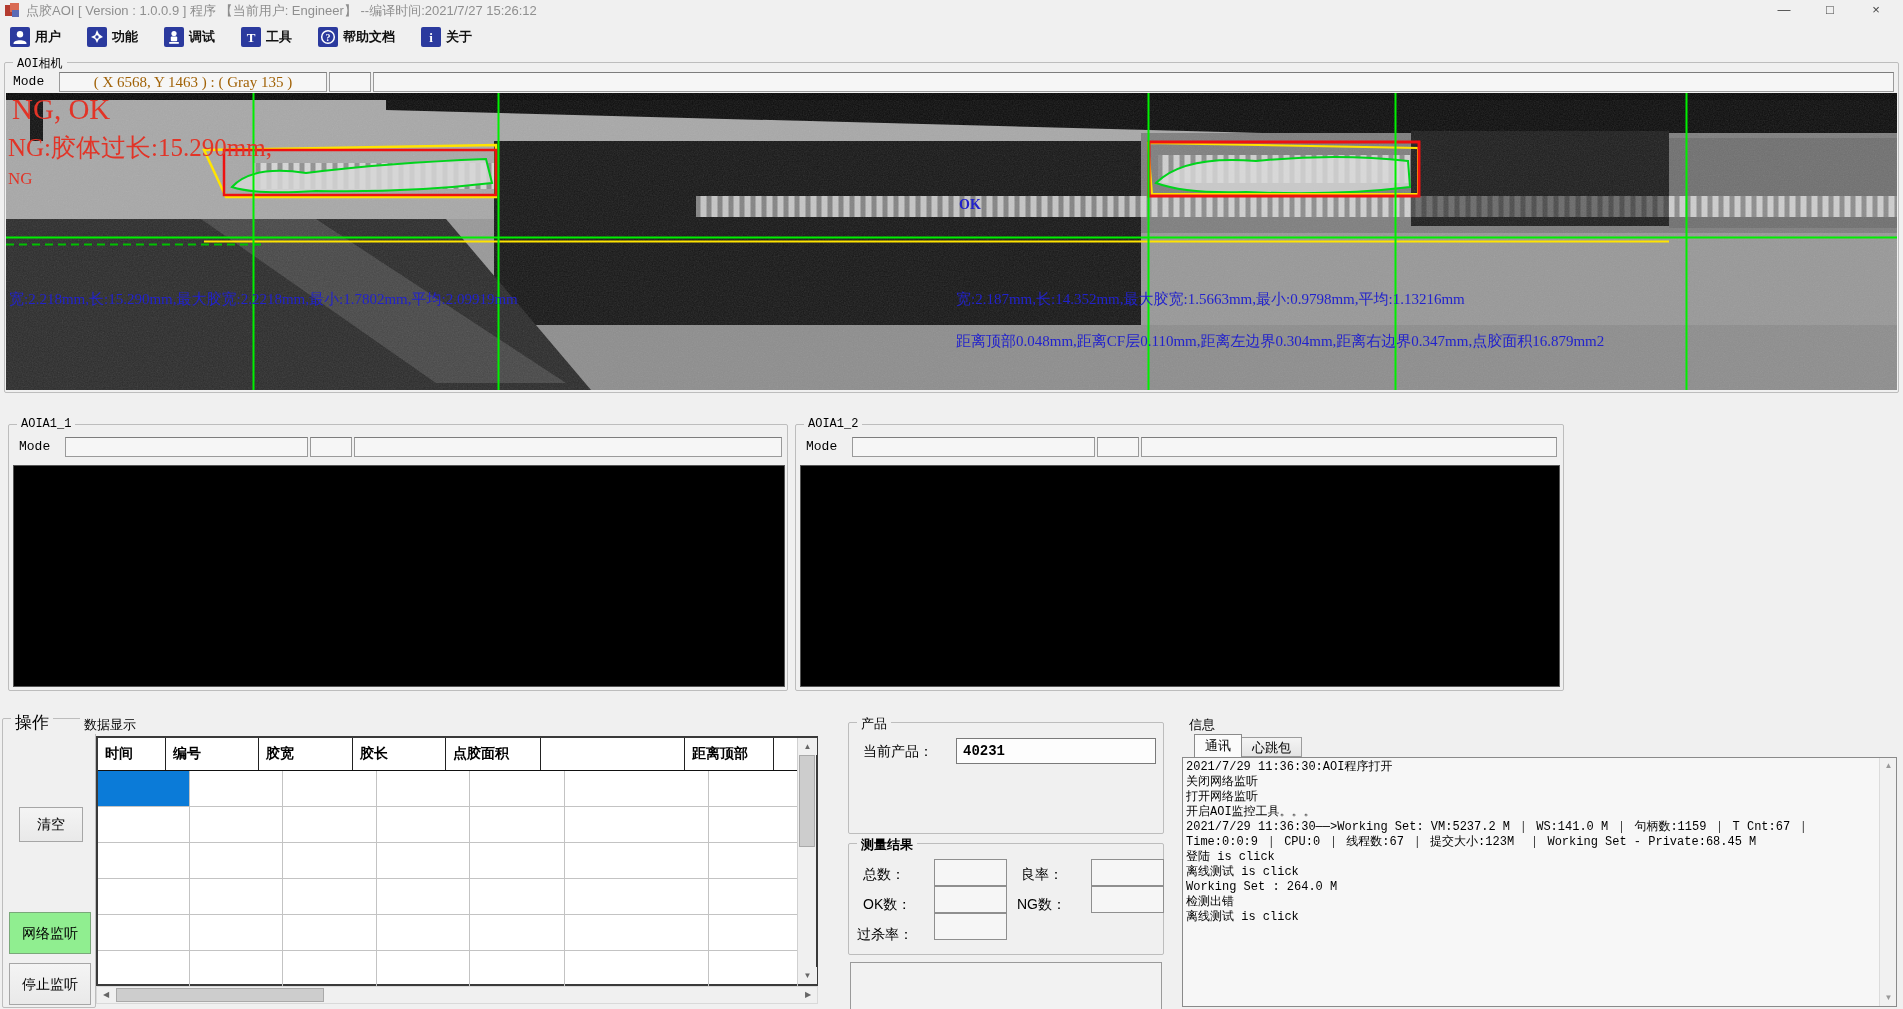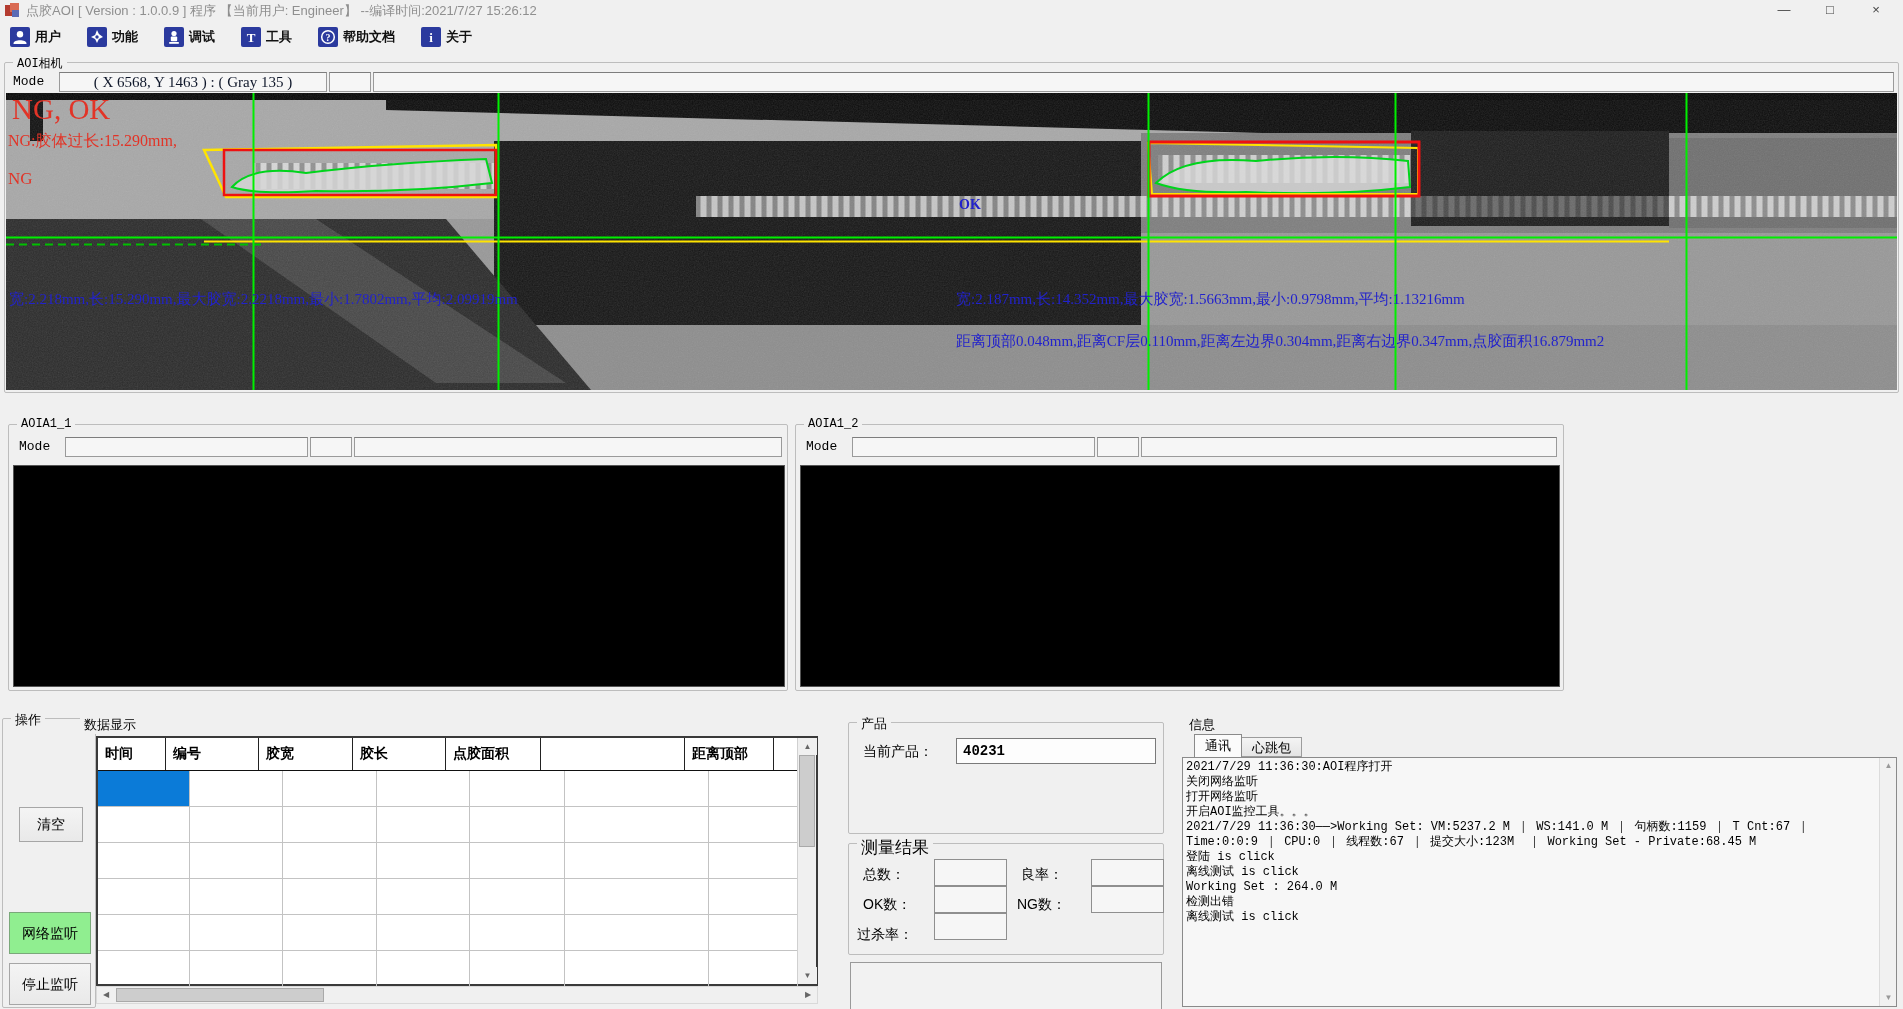--- a/index.html
+++ b/index.html
@@ -26,32 +26,32 @@
   .gb-label { position:absolute; top:-8px; left:8px; background:#f0f0f0; padding:0 4px; font-size:12px;
     font-family:"Liberation Mono","DejaVu Sans Mono",monospace; color:#000; white-space:nowrap; }
 
   
   .mode-row { position:absolute; height:22px; }
   .mode-btn { position:absolute; top:0; width:46px; height:20px; font-family:"Liberation Mono",monospace;
     font-size:13px; line-height:20px; padding-left:4px; color:#000; cursor:default; }
   .mode-btn .arr { font-size:9px; color:#333; }
   .field { position:absolute; top:0; height:20px; background:#f6f6f6; border:1px solid #9a9a9a;
     border-top-color:#7d7d7d; }
-  .coord-field { text-align:center; font-family:"Liberation Serif",serif; font-size:15px; line-height:18px; color:#0f172a; }
+  .coord-field { text-align:center; font-family:"Liberation Serif",serif; font-size:15px; line-height:18px; color:#a16207; }
 
   
   #camera-group { left:4px; top:62px; width:1895px; height:331px; }
   #camera-mode-row { left:4px; top:9px; width:1885px; }
   #camera-image { position:absolute; left:1px; top:30px; width:1891px; height:297px; background:#000; overflow:hidden; }
   #camera-image svg { position:absolute; left:0; top:0; width:100%; height:100%; }
   .ov { position:absolute; white-space:nowrap; font-family:"Liberation Serif",serif; }
   .ov-red { color:#e23427; }
   .ov-blue { color:#2222cc; font-size:15px; }
   #ov-result { left:6px; top:0px; font-size:29px; }
-  #ov-reason { left:2px; top:38px; font-size:16px; }
+  #ov-reason { left:2px; top:38px; font-size:25px; }
   #ov-ng { left:2px; top:76px; font-size:17px; }
   #ov-ok { left:953px; top:104px; font-size:14px; font-weight:bold; }
   #ov-l1 { left:3px; top:197px; } #ov-l2 { left:3px; top:239px; }
   #ov-r1 { left:950px; top:197px; } #ov-r2 { left:950px; top:239px; }
 
   
   #tabs-row { position:absolute; left:5px; top:398px; height:23px; display:flex; align-items:flex-end; }
   .tab { height:20px; padding:0 10px; line-height:19px; font-family:"Liberation Mono","DejaVu Sans Mono",monospace;
     font-size:13px; background:linear-gradient(#f4f4f4,#e2e2e2); border:1px solid #9c9c9c; border-left:none; cursor:default; }
   .tab:first-child { border-left:1px solid #9c9c9c; }
@@ -277,21 +277,21 @@
         <span>Mode</span> <span class="arr">▼</span>
       </div>
       <div class="field" style="left:50px; width:243px;"></div>
       <div class="field" style="left:295px; width:42px;"></div>
       <div class="field" style="left:339px; width:416px;"></div>
     </div>
     <div class="panel-black"></div>
   </div>
 
   <div class="groupbox" id="op-group">
-    <span class="gb-label" style="font-family:Liberation Sans, sans-serif; font-size:13px;">操作</span>
+    <span class="gb-label" style="font-family:Liberation Sans, sans-serif; font-size:17px;">操作</span>
     <div class="op-btn" id="btn-clear">清空</div>
     <div class="op-btn" id="btn-listen">网络监听</div>
     <div class="op-btn" id="btn-stop">停止监听</div>
   </div>
 
   <div class="groupbox" id="data-group">
     <span class="gb-label">数据显示</span>
     <div id="table-wrap">
       <div id="table-grid">
         <div class="thead">
@@ -373,21 +373,21 @@
     </div>
   </div>
 
   <div class="groupbox" id="product-group">
     <span class="gb-label" style="font-family:'Liberation Sans',sans-serif; font-size:13px;">产品</span>
     <span class="flabel">当前产品：</span>
     <div id="current-product">40231</div>
   </div>
 
   <div class="groupbox" id="measure-group">
-    <span class="gb-label" style="font-family:'Liberation Sans',sans-serif; font-size:17px;">测量结果</span>
+    <span class="gb-label" style="font-family:'Liberation Sans',sans-serif; font-size:13px;font-weight:bold;">测量结果</span>
     <span class="mlabel" style="left:14px; top:22px;">总数：</span>
     <span class="mlabel" style="left:14px; top:52px;">OK数：</span>
     <span class="mlabel" style="left:8px;  top:82px;">过杀率：</span>
     <span class="mlabel" style="left:172px; top:22px;">良率：</span>
     <span class="mlabel" style="left:168px; top:52px;">NG数：</span>
     <div class="mfield" style="left:85px; top:15px;"></div>
     <div class="mfield" style="left:85px; top:42px;"></div>
     <div class="mfield" style="left:85px; top:69px;"></div>
     <div class="mfield" style="left:242px; top:15px;"></div>
     <div class="mfield" style="left:242px; top:42px;"></div>

